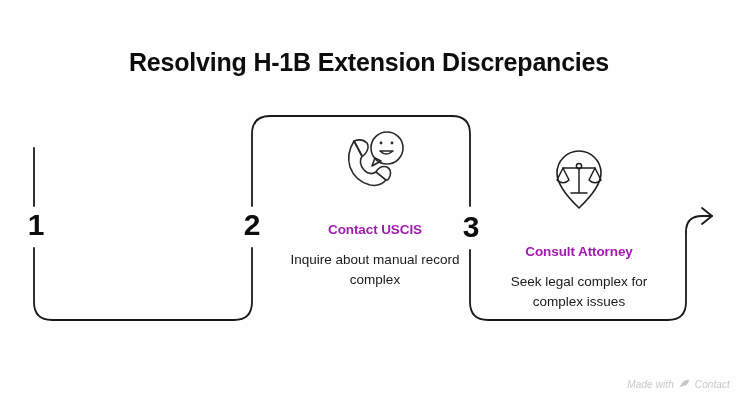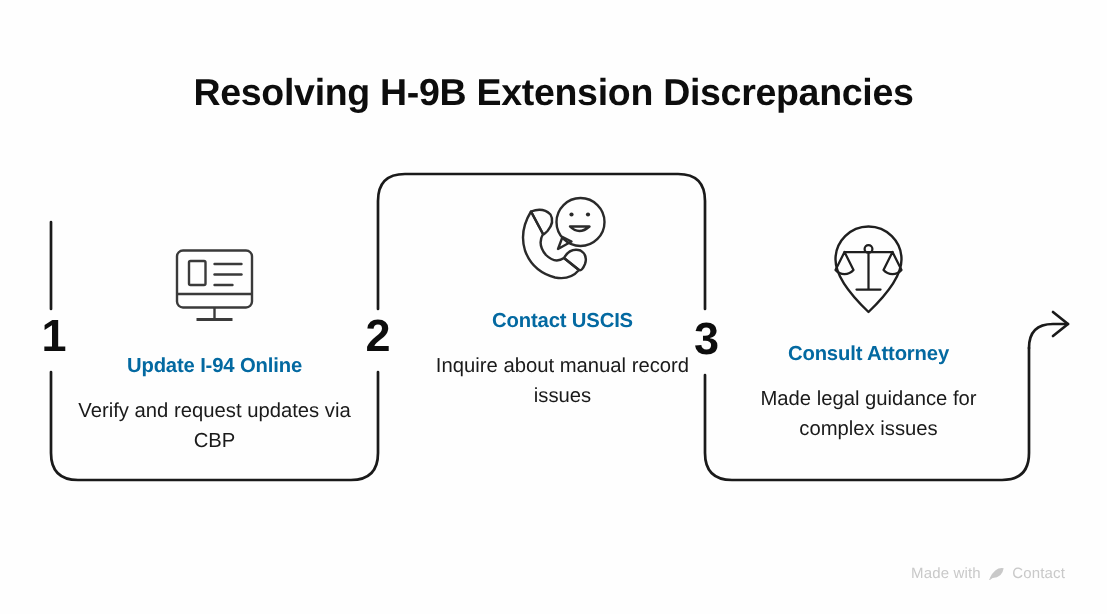--- a/index.html
+++ b/index.html
@@ -64,118 +64,103 @@
 
   .icon-wrap {
     display: flex;
     justify-content: center;
     align-items: flex-end;
     height: 62px;
   }
   .step-title {
     font-size: 13.5px;
     font-weight: bold;
-    color: #0369a1;
-    margin-top: 16px;
+    color: #a21caf;
+    margin-top: 32px;
     letter-spacing: -0.1px;
   }
   .step-desc {
     font-size: 13.5px;
     font-weight: normal;
     color: #1a1a1a;
     margin-top: 13px;
     line-height: 1.45;
   }
   
   #watermark {
     position: absolute;
-    right: 28px;
+    right: 8px;
     bottom: 18px;
     display: flex;
-    align-items: flex-start;
+    align-items: center;
     gap: 5px;
     font-size: 10px;
     color: #c9c9c9;
     letter-spacing: 0.1px;
+    font-style: italic;
   }
   #watermark .wm-leaf { display: block; }
 </style>
 </head>
 <body>
 
 <div id="stage">
 
-  <div id="title">Resolving H-9B Extension Discrepancies</div>
+  <div id="title">Resolving H-1B Extension Discrepancies</div>
 
   <svg id="connectors" viewBox="0 0 738 409" fill="none" xmlns="http://www.w3.org/2000/svg">
 
     <path d="M 34 148 L 34 206" stroke="#1a1a1a" stroke-width="1.8" stroke-linecap="round"></path>
     <path d="M 34 248 L 34 302 Q 34 320 52 320 L 234 320 Q 252 320 252 302 L 252 248" stroke="#1a1a1a" stroke-width="1.8" stroke-linecap="round"></path>
 
     <path d="M 252 206 L 252 134 Q 252 116 270 116 L 452 116 Q 470 116 470 134 L 470 206" stroke="#1a1a1a" stroke-width="1.8" stroke-linecap="round"></path>
 
     <path d="M 470 250 L 470 302 Q 470 320 488 320 L 668 320 Q 686 320 686 302 L 686 232" stroke="#1a1a1a" stroke-width="1.8" stroke-linecap="round"></path>
 
     <path d="M 686 232 Q 686 216 702 216 L 712 216" stroke="#1a1a1a" stroke-width="1.8" stroke-linecap="round"></path>
     <path d="M 702 208 L 712 216 L 702 224" stroke="#1a1a1a" stroke-width="1.8" stroke-linecap="round" stroke-linejoin="round"></path>
   </svg>
 
   <div class="step-num" id="num-1">1</div>
   <div class="step-num" id="num-2">2</div>
   <div class="step-num" id="num-3">3</div>
 
-  <div class="step" id="step-1">
-    <div class="icon-wrap">
-      <svg width="62" height="56" viewBox="0 0 62 56" fill="none" xmlns="http://www.w3.org/2000/svg">
-        <rect x="6" y="3" width="50" height="38" rx="4" stroke="#3a3a3a" stroke-width="1.6"></rect>
-        <line x1="6" y1="32" x2="56" y2="32" stroke="#3a3a3a" stroke-width="1.6"></line>
-        <rect x="14" y="10" width="11" height="16" rx="1" stroke="#3a3a3a" stroke-width="1.6"></rect>
-        <line x1="31" y1="12" x2="49" y2="12" stroke="#3a3a3a" stroke-width="1.6" stroke-linecap="round"></line>
-        <line x1="31" y1="19" x2="49" y2="19" stroke="#3a3a3a" stroke-width="1.6" stroke-linecap="round"></line>
-        <line x1="31" y1="26" x2="43" y2="26" stroke="#3a3a3a" stroke-width="1.6" stroke-linecap="round"></line>
-        <line x1="31" y1="41" x2="31" y2="48" stroke="#3a3a3a" stroke-width="1.6"></line>
-        <line x1="19" y1="49" x2="43" y2="49" stroke="#3a3a3a" stroke-width="2"></line>
-      </svg>
-    </div>
-    <div class="step-title">Update I-94 Online</div>
-    <div class="step-desc">Verify and request updates via CBP</div>
-  </div>
 
   <div class="step" id="step-2">
     <div class="icon-wrap">
       <svg width="66" height="60" viewBox="0 0 66 60" fill="none" xmlns="http://www.w3.org/2000/svg">
         <path d="M12 11 Q4 24 8 37 Q13 51 28 55 Q38 57 44 50
                  L34 42 Q28 46 22 40 Q16 33 20 26 L12 11 Z" stroke="#2a2a2a" stroke-width="1.6" stroke-linejoin="round" fill="none"></path>
         <path d="M12 11 Q20 8 25 13 Q28 18 23 24 Q20 27 20 26 L12 11 Z" stroke="#2a2a2a" stroke-width="1.6" stroke-linejoin="round" fill="none"></path>
         <path d="M34 42 Q38 35 45 37 Q50 40 48 46 Q46 51 44 50 L34 42 Z" stroke="#2a2a2a" stroke-width="1.6" stroke-linejoin="round" fill="none"></path>
         <circle cx="45" cy="18" r="16" stroke="#2a2a2a" stroke-width="1.6" fill="none"></circle>
         <path d="M33 28 L30 36 L39 31 Z" stroke="#2a2a2a" stroke-width="1.6" stroke-linejoin="round" fill="none"></path>
         <circle cx="39" cy="13" r="1.4" fill="#2a2a2a"></circle>
         <circle cx="50" cy="13" r="1.4" fill="#2a2a2a"></circle>
         <path d="M38 21 Q44 27 51 21 Z" stroke="#2a2a2a" stroke-width="1.6" stroke-linejoin="round" fill="none"></path>
       </svg>
     </div>
     <div class="step-title">Contact USCIS</div>
-    <div class="step-desc">Inquire about manual record issues</div>
+    <div class="step-desc">Inquire about manual record complex</div>
   </div>
 
   <div class="step" id="step-3">
     <div class="icon-wrap">
       <svg width="58" height="62" viewBox="0 0 58 62" fill="none" xmlns="http://www.w3.org/2000/svg">
         <path d="M29 58 Q7 37 7 23 A22 22 0 0 1 51 23 Q51 37 29 58 Z" stroke="#1f1f1f" stroke-width="1.6" stroke-linejoin="round" fill="none"></path>
         <circle cx="29" cy="16" r="2.6" stroke="#1f1f1f" stroke-width="1.5" fill="none"></circle>
         <line x1="29" y1="19" x2="29" y2="43" stroke="#1f1f1f" stroke-width="1.5"></line>
         <line x1="21" y1="43" x2="37" y2="43" stroke="#1f1f1f" stroke-width="1.5" stroke-linecap="round"></line>
         <line x1="13" y1="18" x2="45" y2="18" stroke="#1f1f1f" stroke-width="1.5" stroke-linecap="round"></line>
         <path d="M13 18 L7 30 A8 8 0 0 0 19 30 Z" stroke="#1f1f1f" stroke-width="1.5" stroke-linejoin="round" fill="none"></path>
         <path d="M45 18 L39 30 A8 8 0 0 0 51 30 Z" stroke="#1f1f1f" stroke-width="1.5" stroke-linejoin="round" fill="none"></path>
       </svg>
     </div>
     <div class="step-title">Consult Attorney</div>
-    <div class="step-desc">Made legal guidance for complex issues</div>
+    <div class="step-desc">Seek legal complex for complex issues</div>
   </div>
 
   <div id="watermark">
     <span>Made with</span>
     <span class="wm-leaf">
       <svg width="11" height="11" viewBox="0 0 12 12" fill="none" xmlns="http://www.w3.org/2000/svg">
         <path d="M1 9 Q5 1 11 2 Q10 9 3 9 Z" fill="#c9c9c9"></path>
         <path d="M1 10 Q5 7 10 3" stroke="#c9c9c9" stroke-width="1" stroke-linecap="round"></path>
       </svg>
     </span>

